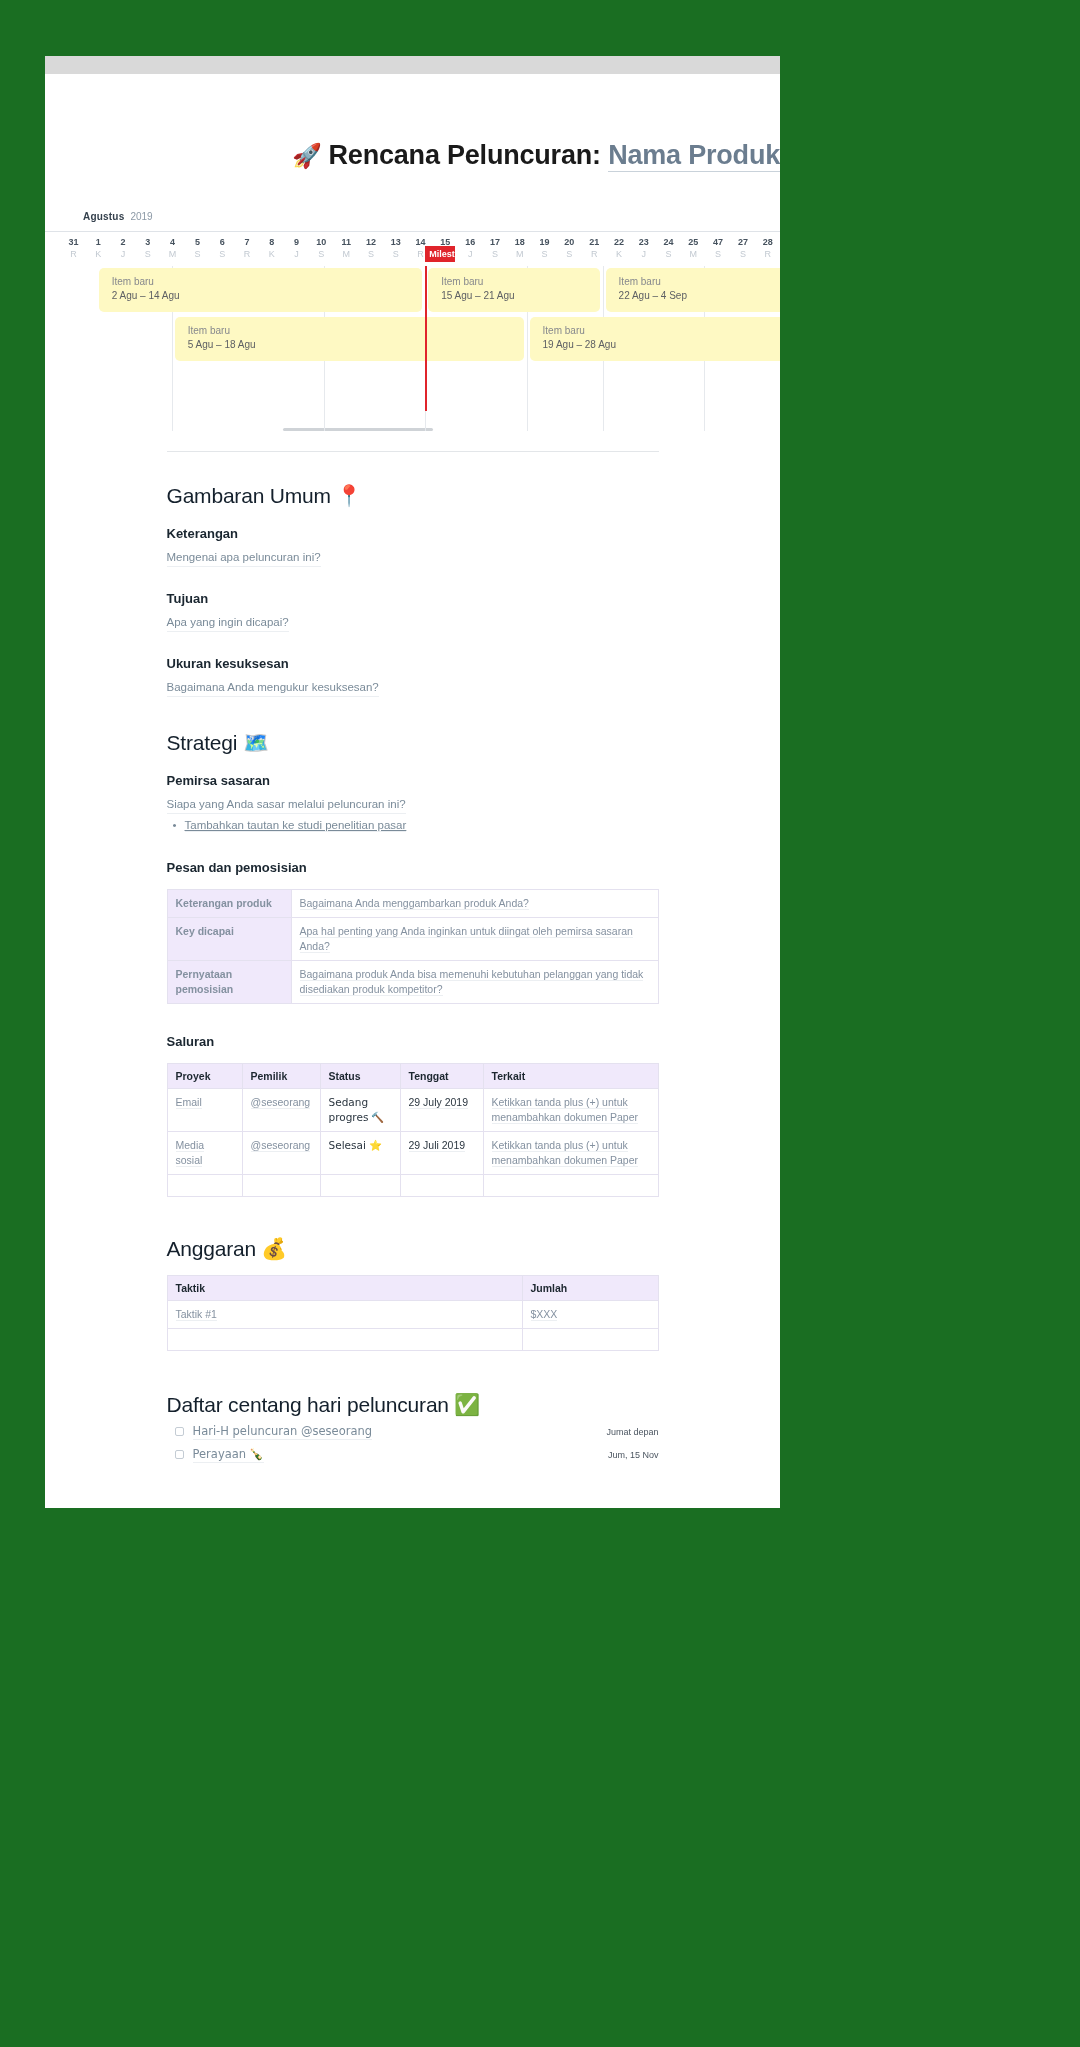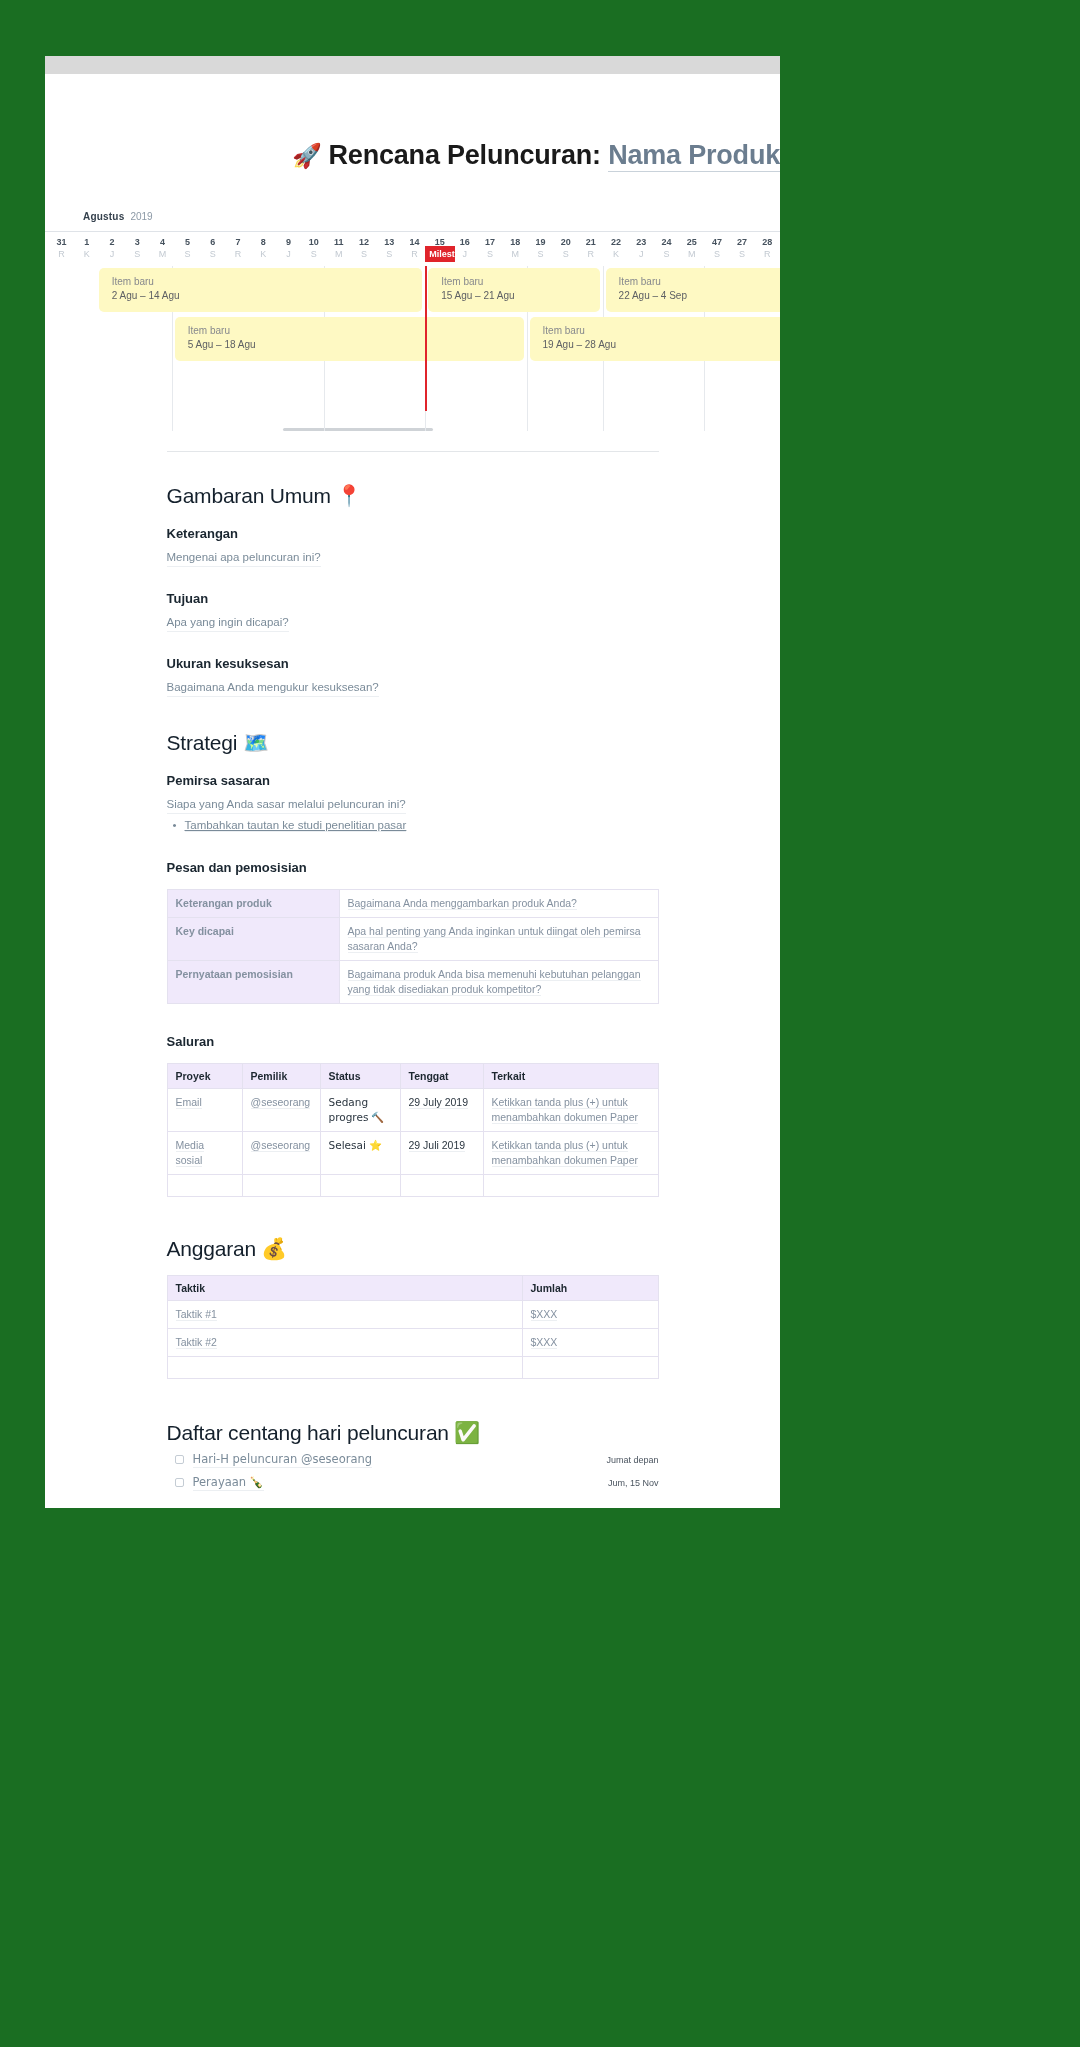--- a/index.html
+++ b/index.html
@@ -56,21 +56,21 @@
 
   .tl-grid {
     position: relative;
     border-top: 1px solid #dfe3e8;
     height: 200px;
     overflow: hidden;
   }
   .tl-days {
     display: flex;
     position: absolute;
-    left: 4px; top: 0; right: 0;
+    left: 16px; top: 0; right: 0;
     height: 34px;
   }
   .tl-day {
     flex: 1 0 0;
     text-align: center;
     padding-top: 5px;
     position: relative;
   }
   .tl-day .num {
     font-size: 9px; font-weight: bold; color: #46525e; display:block; line-height: 11px;
@@ -427,21 +427,21 @@
       <h2 class="sh">Pemirsa sasaran</h2>
       <p class="ph">Siapa yang Anda sasar melalui peluncuran ini?</p>
       <ul class="bl">
         <li><span>Tambahkan tautan ke studi penelitian pasar</span></li>
       </ul>
 
       <h2 class="sh" style="margin-top:26px">Pesan dan pemosisian</h2>
       <table class="t">
         <tbody>
             <tr>
-          <td class="hd" style="width:172px">Keterangan produk</td>
+          <td class="hd" style="width:124px">Keterangan produk</td>
           <td class="val"><span>Bagaimana Anda menggambarkan produk Anda?</span></td>
         </tr>
         <tr>
           <td class="hd">Key dicapai</td>
           <td class="val"><span>Apa hal penting yang Anda inginkan untuk diingat oleh pemirsa sasaran Anda?</span></td>
         </tr>
         <tr>
           <td class="hd">Pernyataan pemosisian</td>
           <td class="val"><span>Bagaimana produk Anda bisa memenuhi kebutuhan pelanggan yang tidak disediakan produk kompetitor?</span></td>
         </tr>
@@ -489,24 +489,20 @@
         <span class="emo">💰</span>
       </h1>
       <table class="t">
         <tbody>
             <tr>
           <th style="width:355px">Taktik</th>
           <th>Jumlah</th>
         </tr>
         <tr>
           <td class="val"><span>Taktik #1</span></td>
-          <td class="val"><span>$XXX</span></td>
-        </tr>
-        <tr>
-          <td class="val"><span>Taktik #2</span></td>
           <td class="val"><span>$XXX</span></td>
         </tr>
         <tr>
           <td class="empty"></td>
           <td class="empty"></td>
         </tr>
       </tbody>
         </table>
     </div>
 

